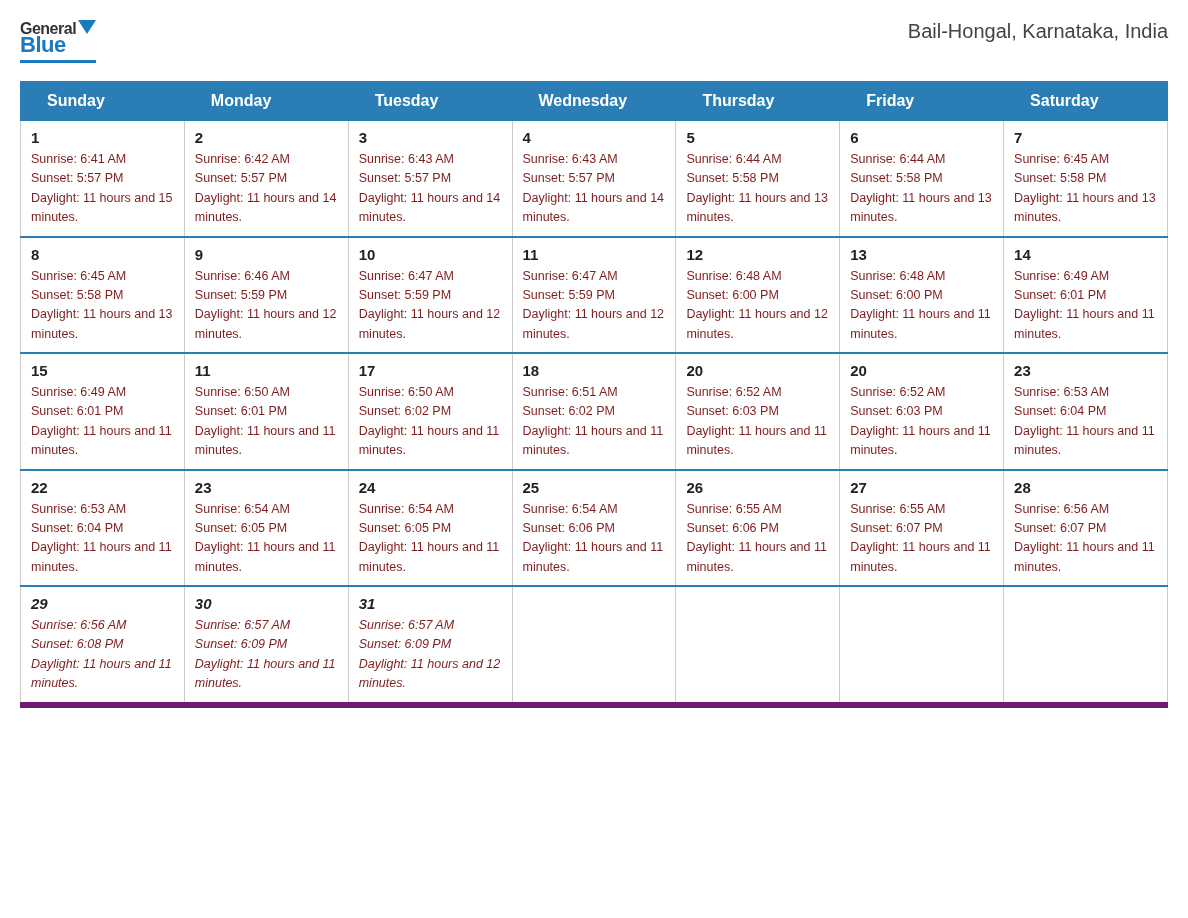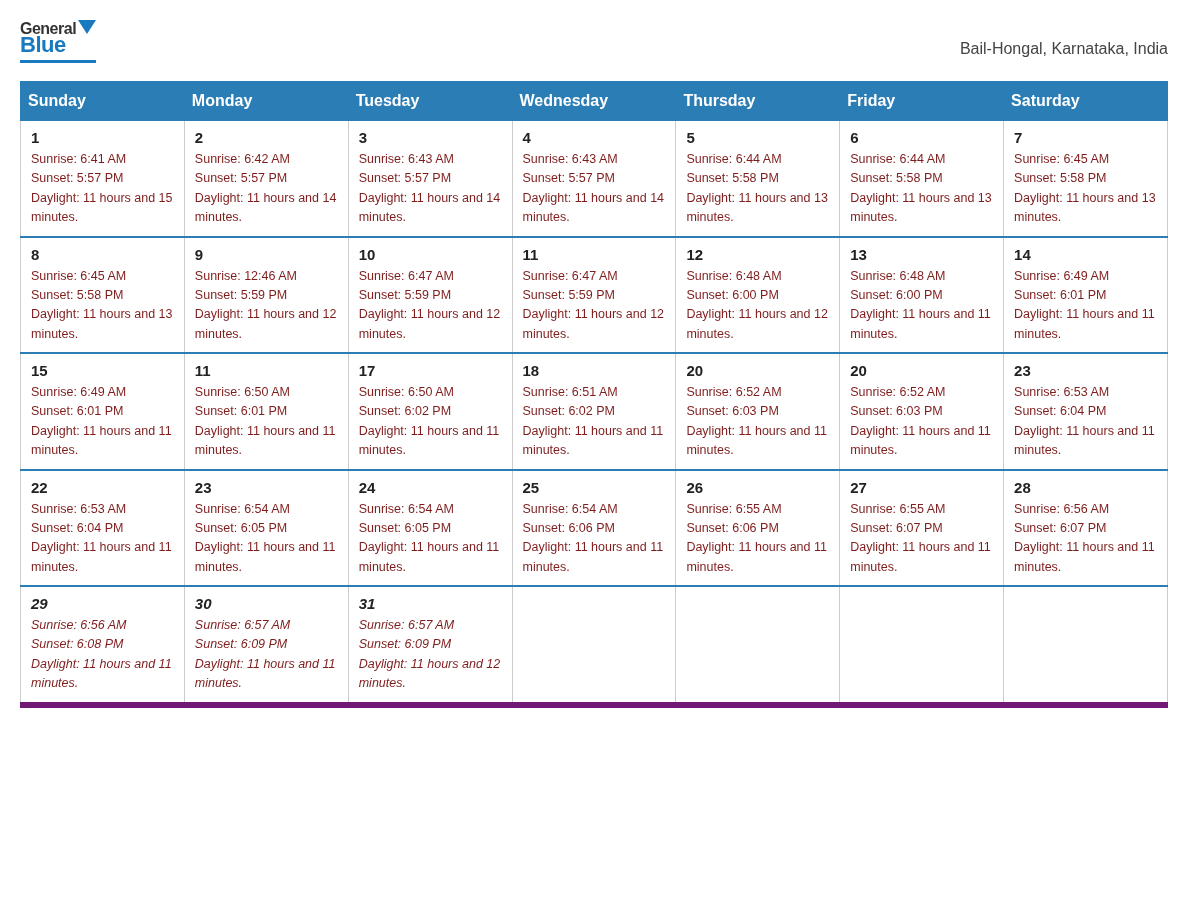--- a/index.html
+++ b/index.html
@@ -55,36 +55,36 @@
     .title-section {
       text-align: right;
     }
     .month-title {
       font-size: 46px;
       font-weight: bold;
       color: #222;
       line-height: 1.1;
     }
     .location-title {
-      font-size: 16px;
+      font-size: 20px;
       color: #444;
-      margin-top: 20px;
+      margin-top: 0;
     }
     table {
       width: 100%;
       border-collapse: collapse;
     }
     thead tr {
       background: #2a7db5;
     }
     thead th {
       color: #fff;
       font-size: 16px;
       font-weight: 600;
-      padding: 10px 7px;
+      padding: 10px 26px;
       text-align: left;
       border: 1px solid #2a7db5;
       margin-top: 28px;
     }
     tbody tr {
       border-bottom: 2px solid #2a7db5;
     }
     tbody td {
       vertical-align: top;
       padding: 8px 10px;
@@ -208,21 +208,21 @@
         <span class="day-number">8</span>
         <div class="day-info">
           <span>Sunrise: 6:45 AM</span><br>
           <span>Sunset: 5:58 PM</span><br>
           <span>Daylight: 11 hours and 13 minutes.</span>
         </div>
       </td>
         <td>
         <span class="day-number">9</span>
         <div class="day-info">
-          <span>Sunrise: 12:46 AM</span><br>
+          <span>Sunrise: 6:46 AM</span><br>
           <span>Sunset: 5:59 PM</span><br>
           <span>Daylight: 11 hours and 12 minutes.</span>
         </div>
       </td>
         <td>
         <span class="day-number">10</span>
         <div class="day-info">
           <span>Sunrise: 6:47 AM</span><br>
           <span>Sunset: 5:59 PM</span><br>
           <span>Daylight: 11 hours and 12 minutes.</span>

